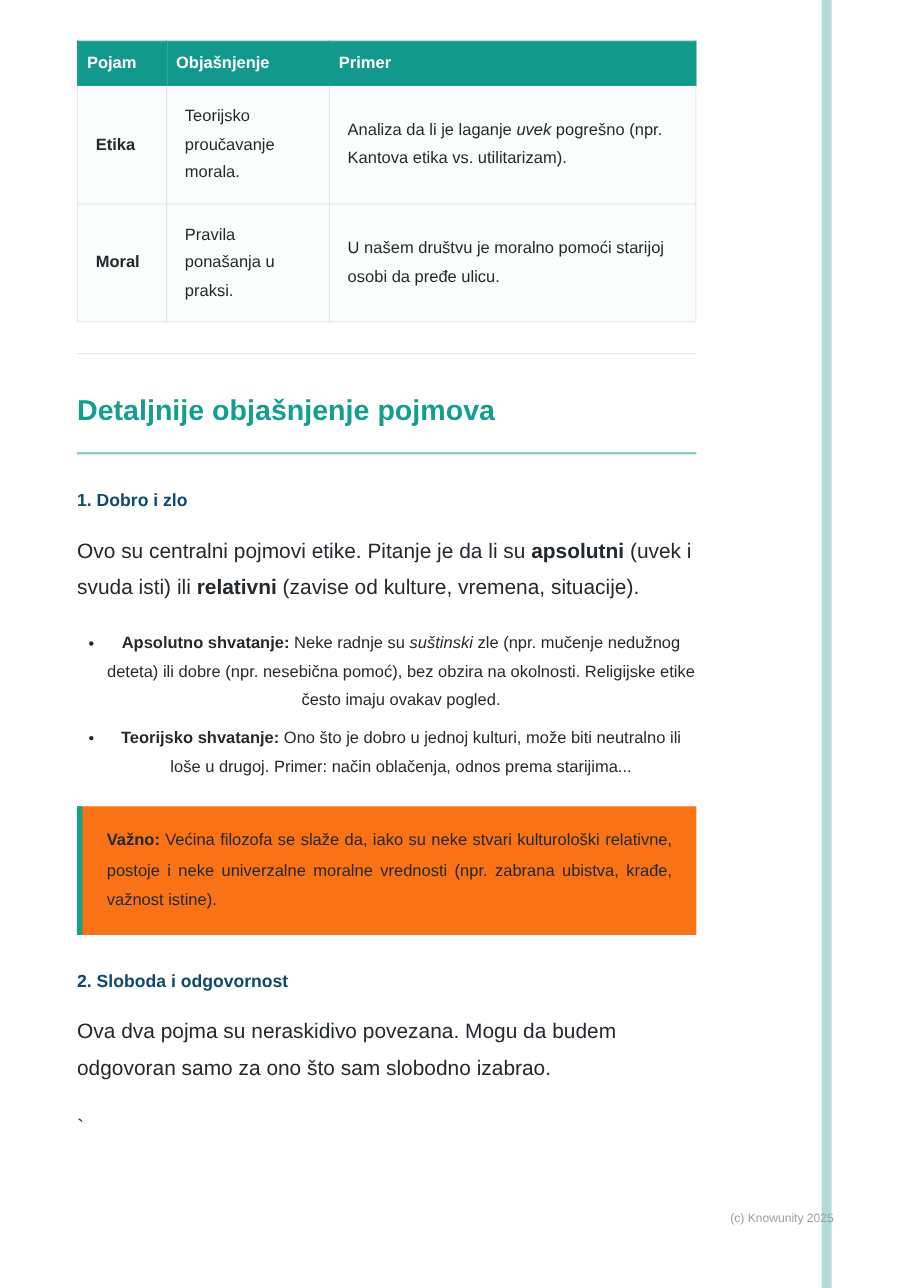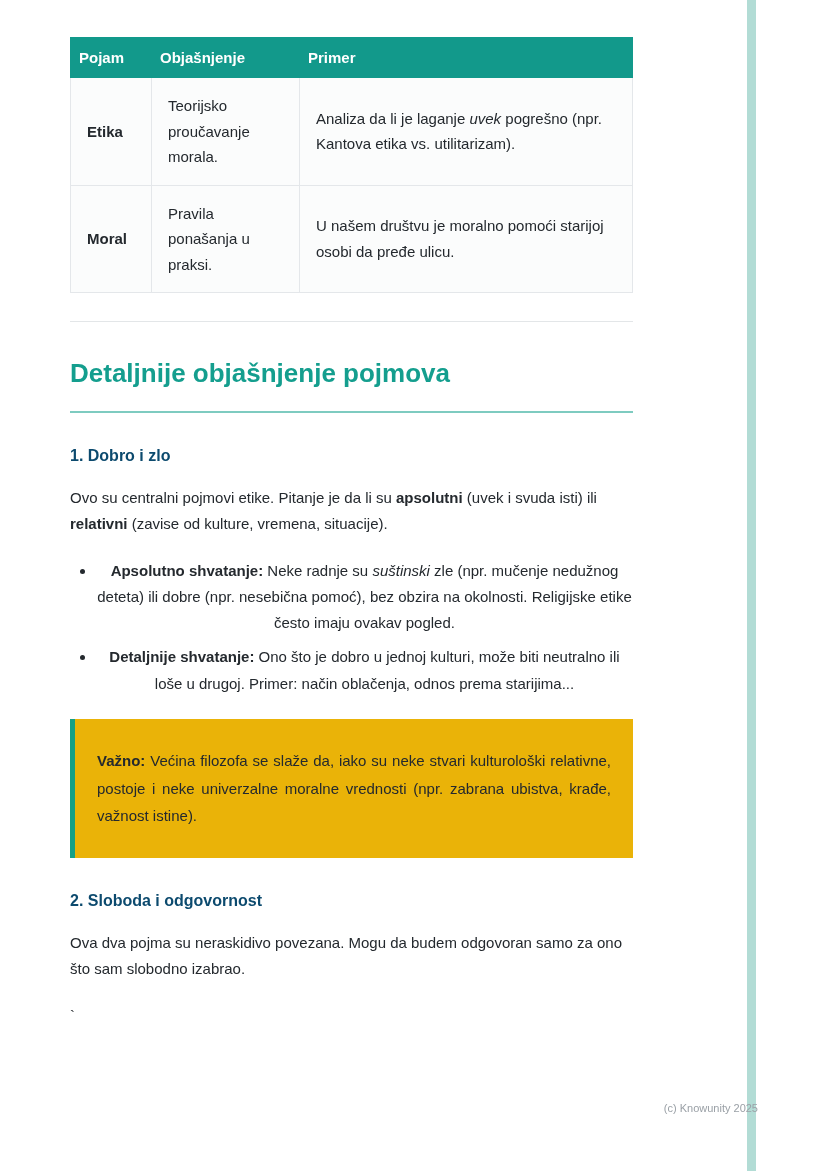--- a/index.html
+++ b/index.html
@@ -74,40 +74,40 @@
   h2.sub-heading {
     margin-top: 34px;
     font-size: 16px;
     font-weight: 700;
     color: #0c4a6e;
   }
 
   
   p.body-text {
     margin-top: 20px;
-    font-size: 15px;
+    font-size: 19px;
     line-height: 1.75;
     color: #24292e;
   }
   ul.bullets {
     margin-top: 20px;
     padding-left: 26px;
     font-size: 15px;
     line-height: 1.75;
     color: #24292e;
   }
   ul.bullets li { margin-bottom: 8px; text-align: center; }
   ul.bullets li::marker { color: #24292e; }
 
   
   .callout {
     margin-top: 22px;
-    background: #eab308;
+    background: #f97316;
     border-left: 5px solid #16a085;
-    padding: 28px 22px;
+    padding: 17px 22px;
   }
   .callout p {
     font-size: 15px;
     line-height: 1.85;
     text-align: justify;
     color: #24292e;
   }
 
   .stray { margin-top: 32px; font-size: 15px; }
 
@@ -158,21 +158,21 @@
   <hr class="divider">
 
   <h1 class="main-heading">Detaljnije objašnjenje pojmova</h1>
 
   <h2 class="sub-heading">1. Dobro i zlo</h2>
 
   <p class="body-text"><span>Ovo su centralni pojmovi etike. Pitanje je da li su </span><b>apsolutni</b><span> (uvek i svuda isti) ili </span><b>relativni</b><span> (zavise od kulture, vremena, situacije).</span></p>
 
   <ul class="bullets">
     <li><b>Apsolutno shvatanje:</b><span> Neke radnje su </span><i>suštinski</i><span> zle (npr. mučenje nedužnog deteta) ili dobre (npr. nesebična pomoć), bez obzira na okolnosti. Religijske etike često imaju ovakav pogled.</span></li>
-    <li><b>Detaljnije shvatanje:</b><span> Ono što je dobro u jednoj kulturi, može biti neutralno ili loše u drugoj. Primer: način oblačenja, odnos prema starijima...</span><i></i><span></span></li>
+    <li><b>Teorijsko shvatanje:</b><span> Ono što je dobro u jednoj kulturi, može biti neutralno ili loše u drugoj. Primer: način oblačenja, odnos prema starijima...</span><i></i><span></span></li>
   </ul>
 
   <div class="callout">
     <p><b>Važno:</b><span> Većina filozofa se slaže da, iako su neke stvari kulturološki relativne, postoje i neke univerzalne moralne vrednosti (npr. zabrana ubistva, krađe, važnost istine).</span></p>
   </div>
 
   <h2 class="sub-heading">2. Sloboda i odgovornost</h2>
 
   <p class="body-text">Ova dva pojma su neraskidivo povezana. Mogu da budem odgovoran samo za ono što sam slobodno izabrao.</p>
 

